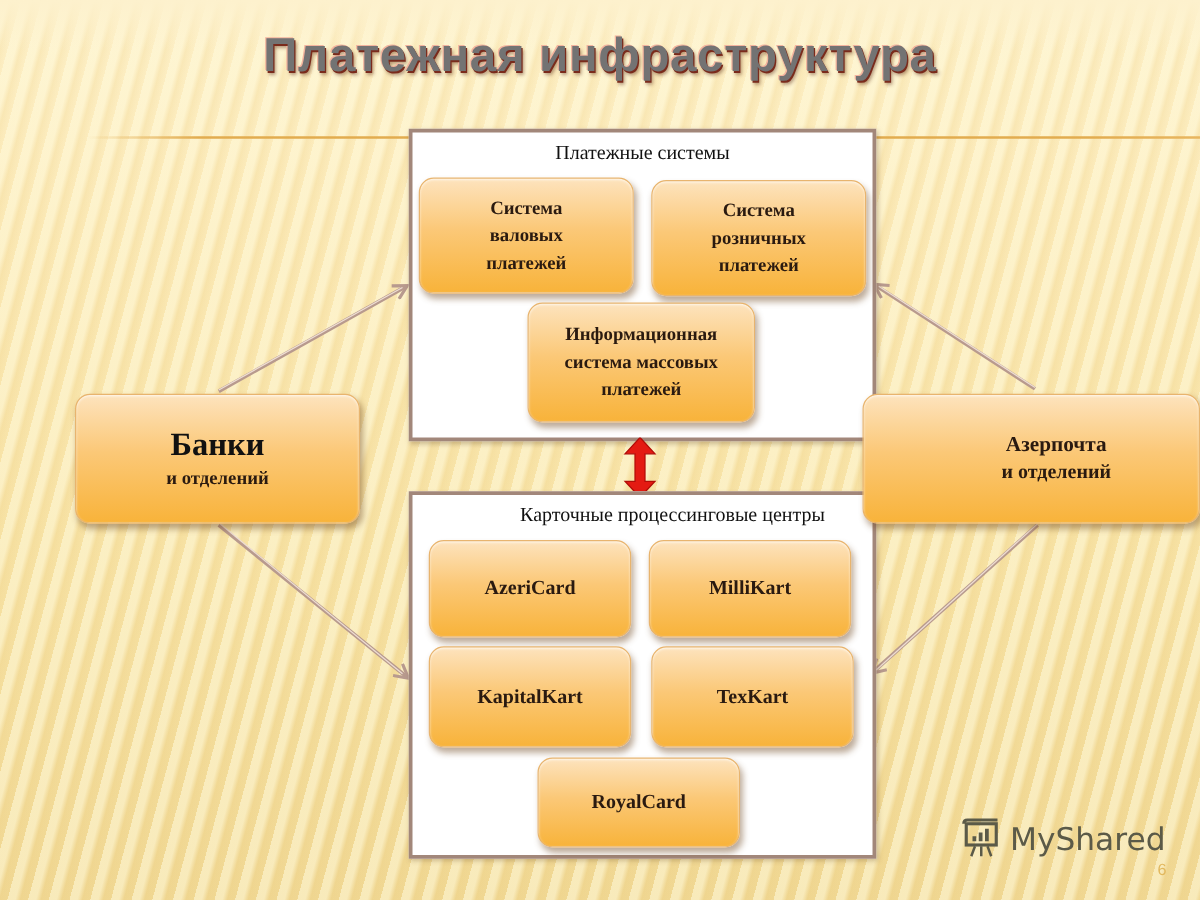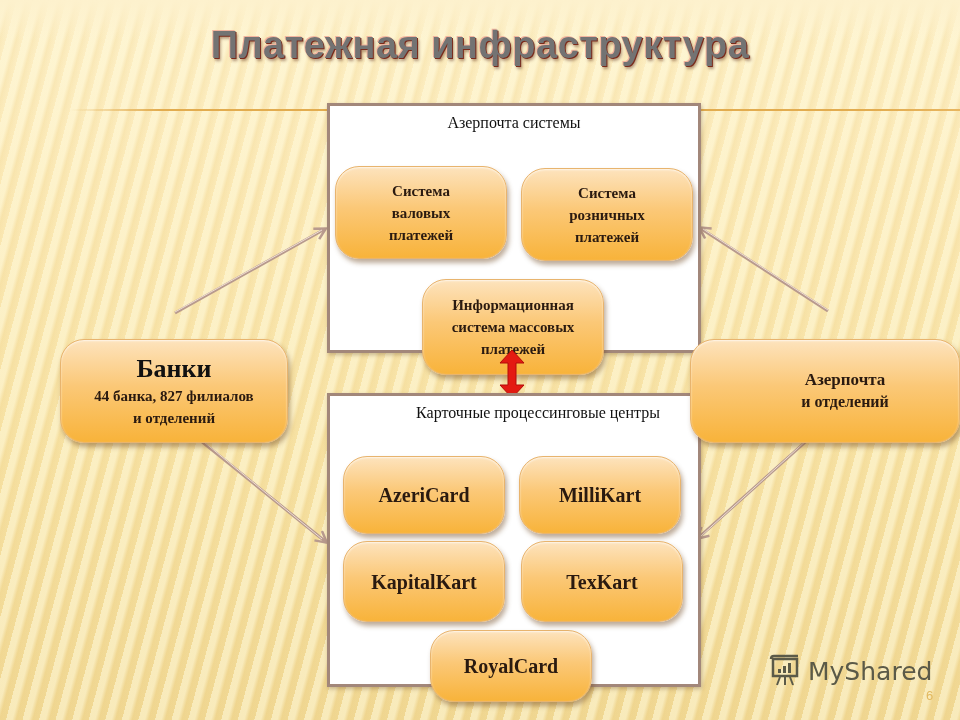--- a/index.html
+++ b/index.html
@@ -27,31 +27,31 @@
     }
     .panel {
       position: absolute; background: #ffffff; border: 3px solid #a2877a;
       box-shadow: 1px 2px 4px rgba(110,80,40,0.35);
     }
     .panel-title {
       position: absolute; left: 0; width: 100%; text-align: center;
       font-size: 16px; color: #111; font-family: "Liberation Serif", serif;
     }
     .node {
-      position: absolute; border-radius: 24px;
+      position: absolute; border-radius: 12px;
       background: linear-gradient(180deg, #fde3bd 0%, #fbc877 45%, #f8b33a 100%);
       border: 1px solid #e8b46e;
       box-shadow: 2px 4px 5px rgba(110,70,30,0.45), inset 0 1px 2px rgba(255,255,255,0.7);
       display: flex; align-items: center; justify-content: center; flex-direction: column;
       text-align: center; color: #2a1a10; font-weight: bold; font-family: "Liberation Serif", serif;
-      font-size: 15px; line-height: 22px; margin-top: 24px;
+      font-size: 15px; line-height: 22px;
     }
     .node span { display: block; }
     .node .big { font-size: 26px; line-height: 32px; color: #111; }
-    .node .card-label { font-size: 20px; }
+    .node .card-label { font-size: 16px; }
     .arrow-svg { position: absolute; left: 0; top: 0; width: 960px; height: 720px; pointer-events: none; }
     .watermark {
       position: absolute; left: 768px; top: 654px; display: flex; align-items: center; gap: 6px;
       font-family: "DejaVu Sans", sans-serif; font-size: 25px; color: #5b5a48; justify-content: flex-end;
     }
     .slide-num {
       position: absolute; left: 926px; top: 688px; font-family: "Liberation Sans", sans-serif;
       font-size: 13px; color: #e2b85e;
     }
   </style>
@@ -77,35 +77,35 @@
   </g>
   <g stroke="#f3e4da" stroke-width="1" fill="none" opacity="0.9">
     <line x1="175" y1="312" x2="322" y2="230"></line>
     <line x1="176" y1="419" x2="322" y2="539"></line>
     <line x1="828" y1="310" x2="703" y2="229"></line>
     <line x1="830" y1="419" x2="701" y2="536"></line>
   </g>
 </svg>
 
 <div class="panel" style="left:327px; top:103px; width:368px; height:244px;">
-  <div class="panel-title" style="top:8px;">Азерпочта системы</div>
+  <div class="panel-title" style="top:8px;">Платежные системы</div>
 
   <div class="node" style="left:5px; top:36px; width:170px; height:91px;">
     <span>Система</span>
     <span>валовых</span>
     <span>платежей</span>
   </div>
 
   <div class="node" style="left:191px; top:38px; width:170px; height:91px;">
     <span>Система</span>
     <span>розничных</span>
     <span>платежей</span>
   </div>
 
-  <div class="node" style="left:92px; top:149px; width:180px; height:94px;">
+  <div class="node" style="left:92px; top:136px; width:180px; height:94px;">
     <span>Информационная</span>
     <span>система массовых</span>
     <span>платежей</span>
   </div>
 </div>
 
 <svg style="position:absolute; left:498px; top:350px;" width="28" height="48" viewBox="0 0 28 48">
   <polygon points="14,0 26,13 18,13 18,35 26,35 14,48 2,35 10,35 10,13 2,13" fill="#e41a12" stroke="#b20d08" stroke-width="1"></polygon>
 </svg>
 
@@ -124,21 +124,20 @@
   <div class="node" style="left:100px; top:210px; width:160px; height:70px;">
     <span class="card-label">RoyalCard</span>
   </div>
   <div class="node" style="left:191px; top:121px; width:160px; height:79px;">
     <span class="card-label">TexKart</span>
   </div>
 </div>
 
 <div class="node" style="left:60px; top:315px; width:226px; height:102px;text-align:right;">
   <span class="big">Банки</span>
-  <span>44 банка, 827 филиалов</span>
   <span>и отделений</span>
 </div>
 
 <div class="node" style="left:690px; top:315px; width:228px; height:102px; font-size:16px;padding-left:40px;">
   <span style="font-size:17px;">Азерпочта</span>
   <span>и отделений</span>
 </div>
 
 <div class="watermark">
   <svg width="34" height="34" viewBox="0 0 34 34">

